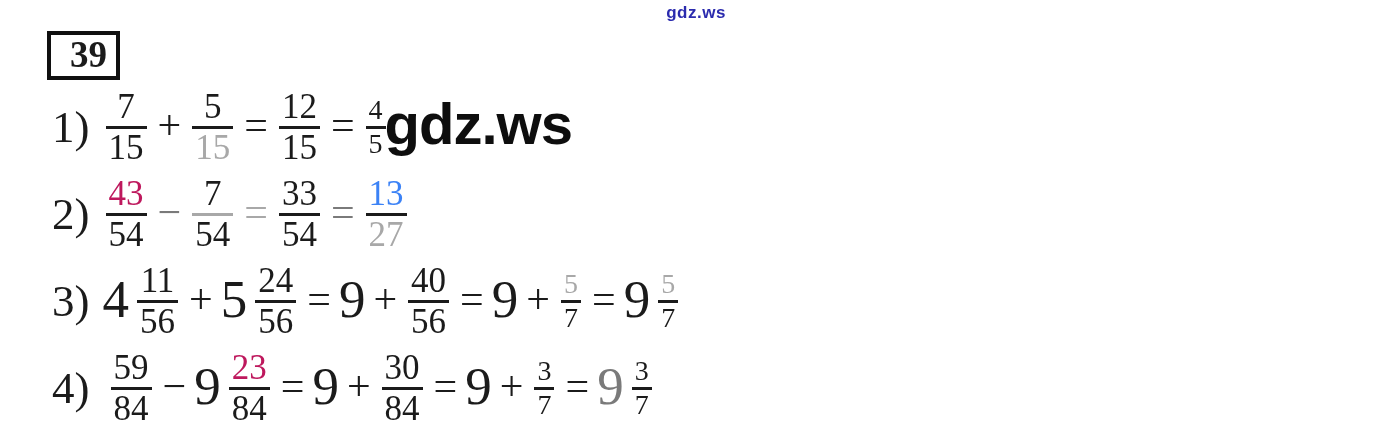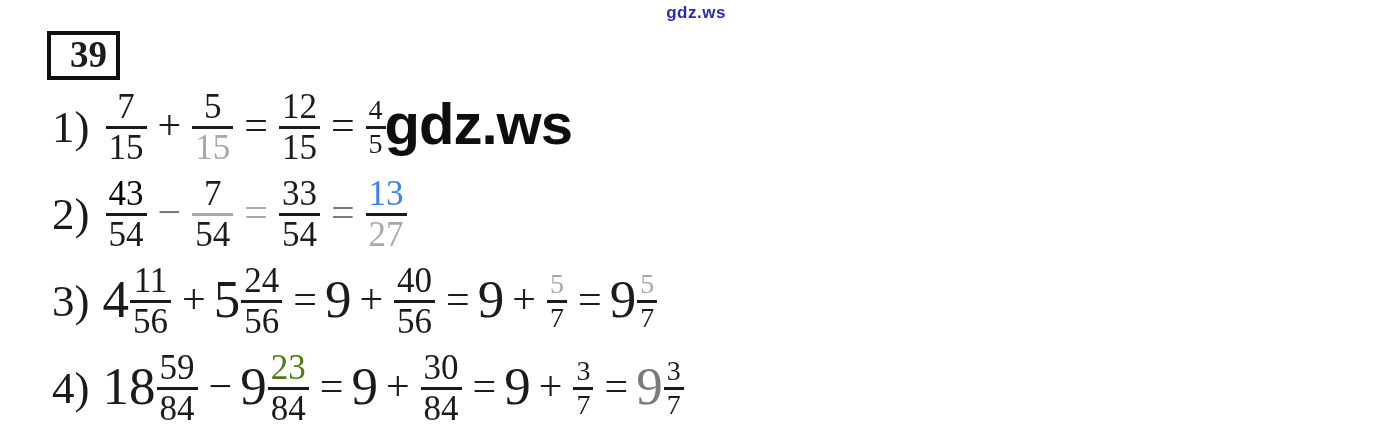--- a/index.html
+++ b/index.html
@@ -84,21 +84,21 @@
   .eq-int {
     font-size: 53px;
     line-height: 1;
     position: relative;
     top: -2px;
   }
   .eq-mixed {
     display: inline-flex;
     align-items: center;
   }
-  .eq-mixed .frac { margin-left: 1px; }
+  .eq-mixed .frac { margin-left: 8px; }
   .eq-watermark {
     font-family: "Liberation Sans", sans-serif;
     font-size: 58px;
     font-weight: 600;
     letter-spacing: -1px;
     line-height: 1;
     margin-left: -4px;
     position: relative;
     top: -4px;
   }
@@ -136,21 +136,21 @@
       <span class="frac small">
         <span class="num" style="color: rgb(27, 27, 27);">4</span>
         <span class="bar" style="background: rgb(27, 27, 27);"></span>
         <span class="den" style="color: rgb(27, 27, 27);">5</span>
       </span>
       <span class="eq-watermark" style="color: rgb(14, 14, 14);">gdz.ws</span>
     </div>
     <div class="eq-line">
       <span class="eq-label" style="color: rgb(27, 27, 27);">2)</span>
       <span class="frac">
-        <span class="num" style="color: #000000;">43</span>
+        <span class="num" style="color: #be185d;">43</span>
         <span class="bar" style="background: rgb(27, 27, 27);"></span>
         <span class="den" style="color: rgb(27, 27, 27);">54</span>
       </span>
       <span class="eq-op" style="color: rgb(122, 122, 122);">−</span>
       <span class="frac">
         <span class="num" style="color: rgb(27, 27, 27);">7</span>
         <span class="bar" style="background: rgb(168, 168, 168);"></span>
         <span class="den" style="color: rgb(27, 27, 27);">54</span>
       </span>
       <span class="eq-op" style="color: rgb(168, 168, 168);">=</span>
@@ -207,32 +207,31 @@
         <span class="frac small">
           <span class="num" style="color: rgb(168, 168, 168);">5</span>
           <span class="bar" style="background: rgb(27, 27, 27);"></span>
           <span class="den" style="color: rgb(27, 27, 27);">7</span>
         </span>
       </span>
     </div>
     <div class="eq-line">
       <span class="eq-label" style="color: rgb(27, 27, 27);">4)</span>
       <span class="eq-mixed">
-        <span class="eq-int" style="color: rgb(27, 27, 27);">18</span>
         <span class="frac">
           <span class="num" style="color: rgb(27, 27, 27);">59</span>
           <span class="bar" style="background: rgb(27, 27, 27);"></span>
           <span class="den" style="color: rgb(27, 27, 27);">84</span>
         </span>
       </span>
       <span class="eq-op" style="color: rgb(27, 27, 27);">−</span>
       <span class="eq-mixed">
         <span class="eq-int" style="color: rgb(27, 27, 27);">9</span>
         <span class="frac">
-          <span class="num" style="color: #4d7c0f;">23</span>
+          <span class="num" style="color: #be185d;">23</span>
           <span class="bar" style="background: rgb(27, 27, 27);"></span>
           <span class="den" style="color: rgb(27, 27, 27);">84</span>
         </span>
       </span>
       <span class="eq-op" style="color: rgb(27, 27, 27);">=</span>
       <span class="eq-int" style="color: rgb(27, 27, 27);">9</span>
       <span class="eq-op" style="color: rgb(27, 27, 27);">+</span>
       <span class="frac">
         <span class="num" style="color: rgb(27, 27, 27);">30</span>
         <span class="bar" style="background: rgb(27, 27, 27);"></span>

